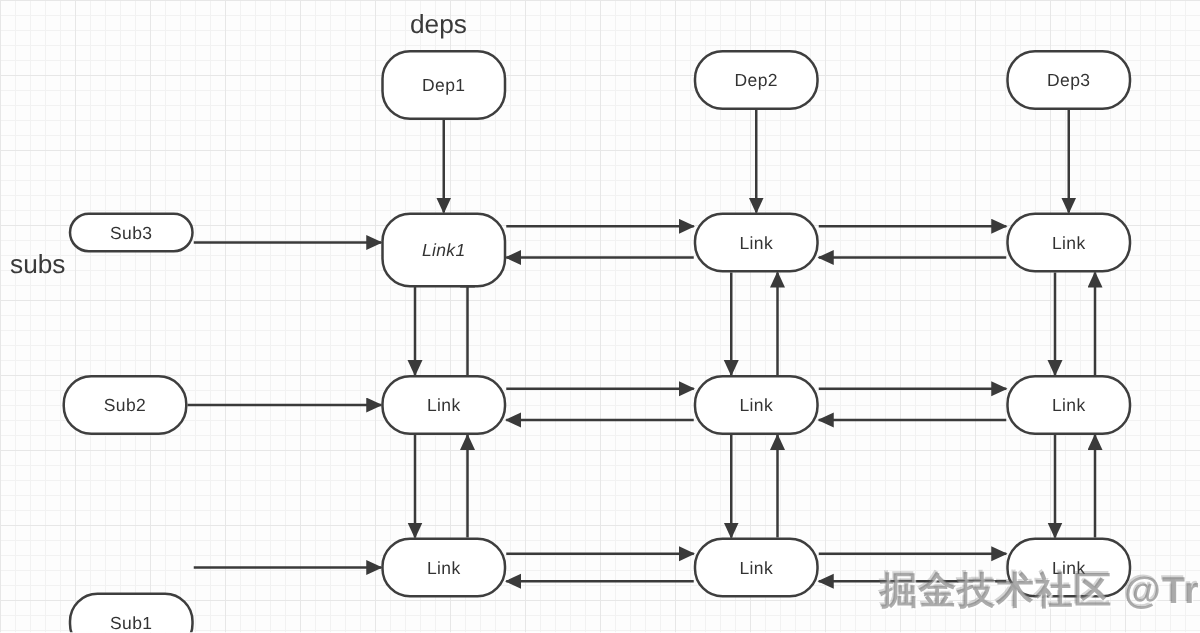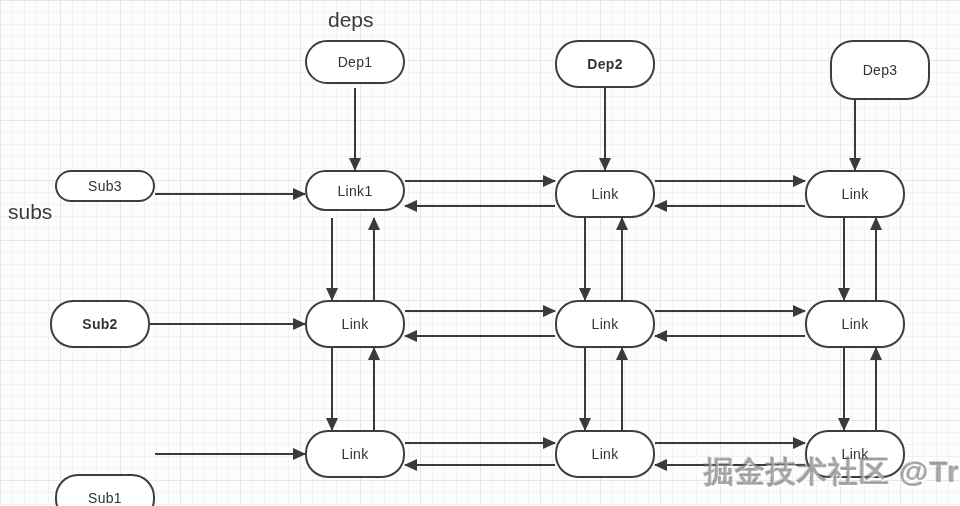--- a/index.html
+++ b/index.html
@@ -69,27 +69,27 @@
       <line x1="622" y1="300" x2="622" y2="218" stroke="#3a3a3a" stroke-width="2" marker-end="url(#arw)"></line>
       <line x1="585" y1="348" x2="585" y2="430" stroke="#3a3a3a" stroke-width="2" marker-end="url(#arw)"></line>
       <line x1="622" y1="430" x2="622" y2="348" stroke="#3a3a3a" stroke-width="2" marker-end="url(#arw)"></line>
       <line x1="844" y1="218" x2="844" y2="300" stroke="#3a3a3a" stroke-width="2" marker-end="url(#arw)"></line>
       <line x1="876" y1="300" x2="876" y2="218" stroke="#3a3a3a" stroke-width="2" marker-end="url(#arw)"></line>
       <line x1="844" y1="348" x2="844" y2="430" stroke="#3a3a3a" stroke-width="2" marker-end="url(#arw)"></line>
       <line x1="876" y1="430" x2="876" y2="348" stroke="#3a3a3a" stroke-width="2" marker-end="url(#arw)"></line>
     </svg>
 
   <div>
-      <div class="node" style="left: 305px; top: 40px; width: 100px; height: 44px;">Dep1</div>
-      <div class="node" style="left: 555px; top: 40px; width: 100px; height: 48px; font-weight: bold;">Dep2</div>
-      <div class="node" style="left: 830px; top: 40px; width: 100px; height: 60px;">Dep3</div>
+      <div class="node" style="left: 305px; top: 40px; width: 100px; height: 56px;">Dep1</div>
+      <div class="node" style="left: 555px; top: 40px; width: 100px; height: 48px;">Dep2</div>
+      <div class="node" style="left: 805px; top: 40px; width: 100px; height: 48px;">Dep3</div>
       <div class="node" style="left: 55px; top: 170px; width: 100px; height: 32px;">Sub3</div>
-      <div class="node" style="left: 50px; top: 300px; width: 100px; height: 48px; font-weight: bold;">Sub2</div>
+      <div class="node" style="left: 50px; top: 300px; width: 100px; height: 48px;">Sub2</div>
       <div class="node" style="left: 55px; top: 430px; width: 100px; height: 48px; margin-top: 44px;">Sub1</div>
-      <div class="node" style="left: 305px; top: 170px; width: 100px; height: 41px;">Link1</div>
+      <div class="node" style="left: 305px; top: 170px; width: 100px; height: 60px; font-style: italic;">Link1</div>
       <div class="node" style="left: 555px; top: 170px; width: 100px; height: 48px;">Link</div>
       <div class="node" style="left: 805px; top: 170px; width: 100px; height: 48px;">Link</div>
       <div class="node" style="left: 305px; top: 300px; width: 100px; height: 48px;">Link</div>
       <div class="node" style="left: 555px; top: 300px; width: 100px; height: 48px;">Link</div>
       <div class="node" style="left: 805px; top: 300px; width: 100px; height: 48px;">Link</div>
       <div class="node" style="left: 305px; top: 430px; width: 100px; height: 48px;">Link</div>
       <div class="node" style="left: 555px; top: 430px; width: 100px; height: 48px;">Link</div>
       <div class="node" style="left: 805px; top: 430px; width: 100px; height: 48px;">Link</div>
     </div>
 

